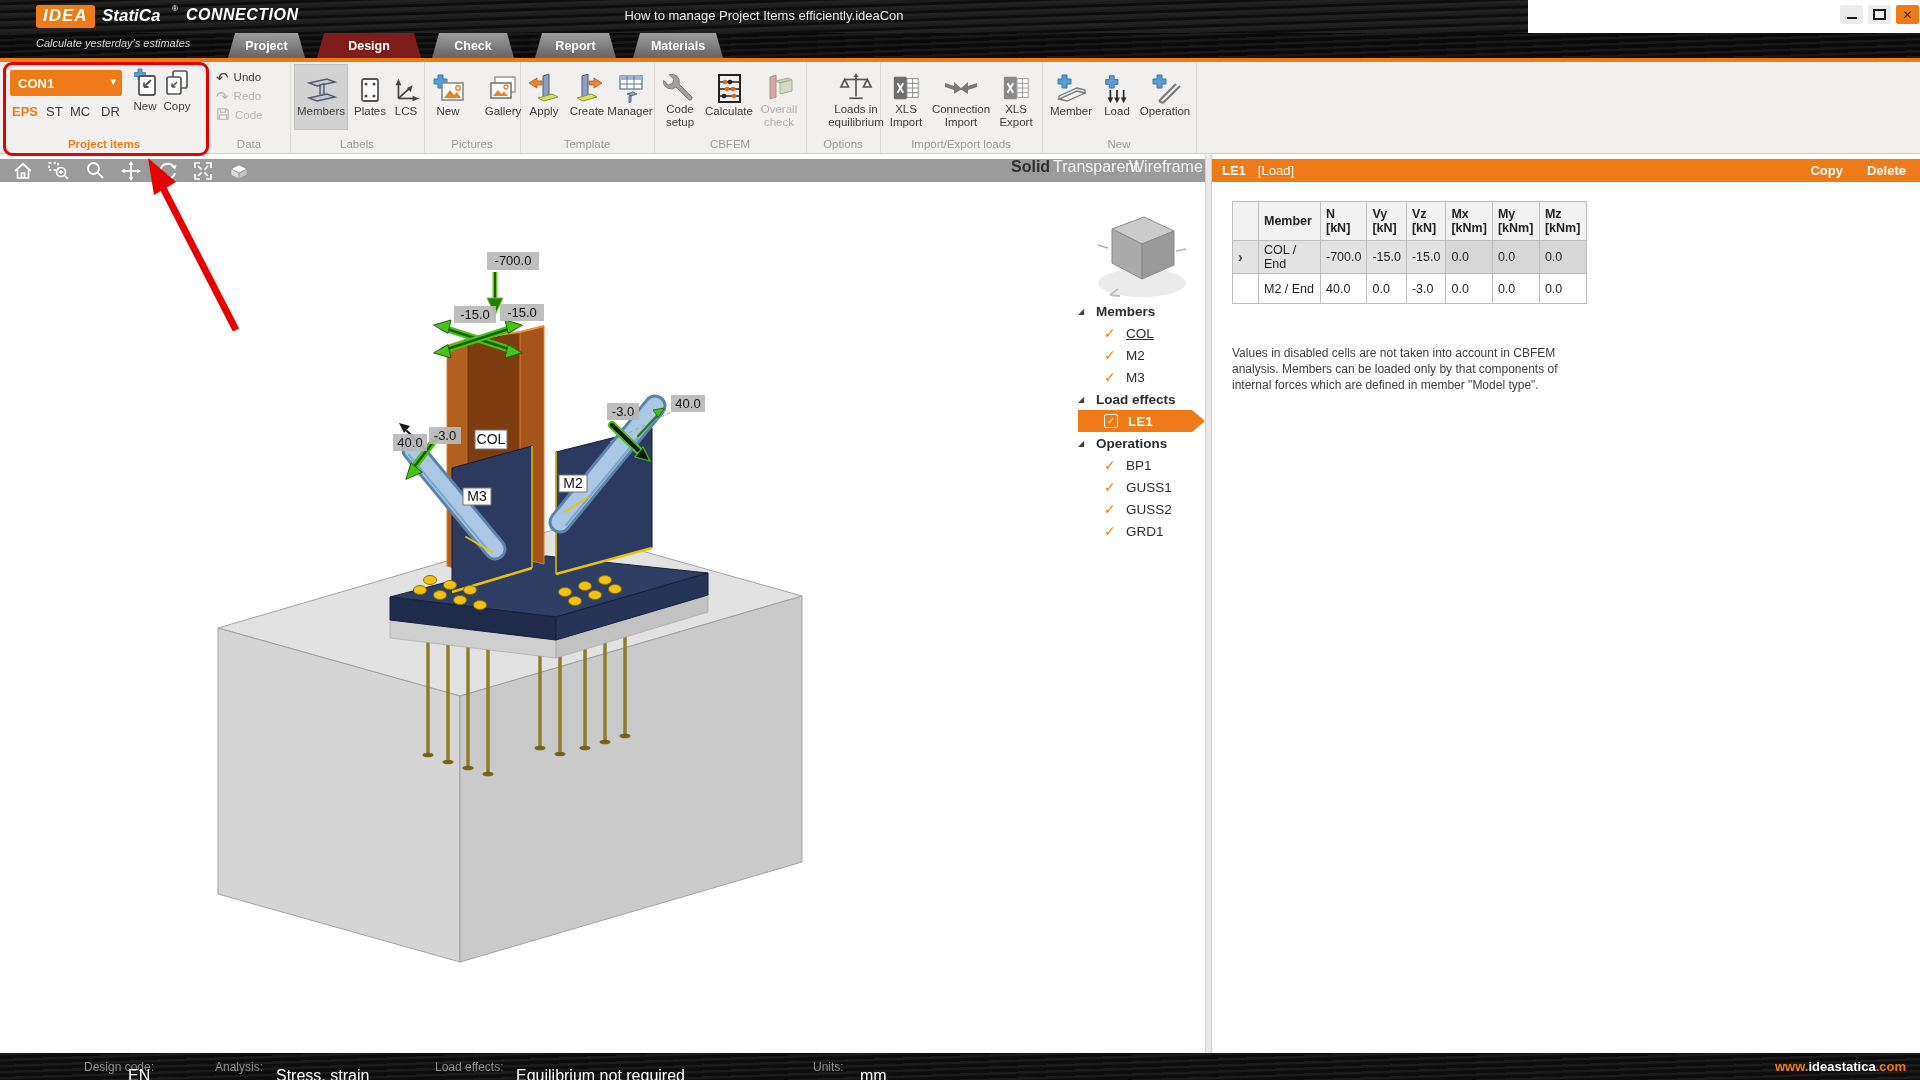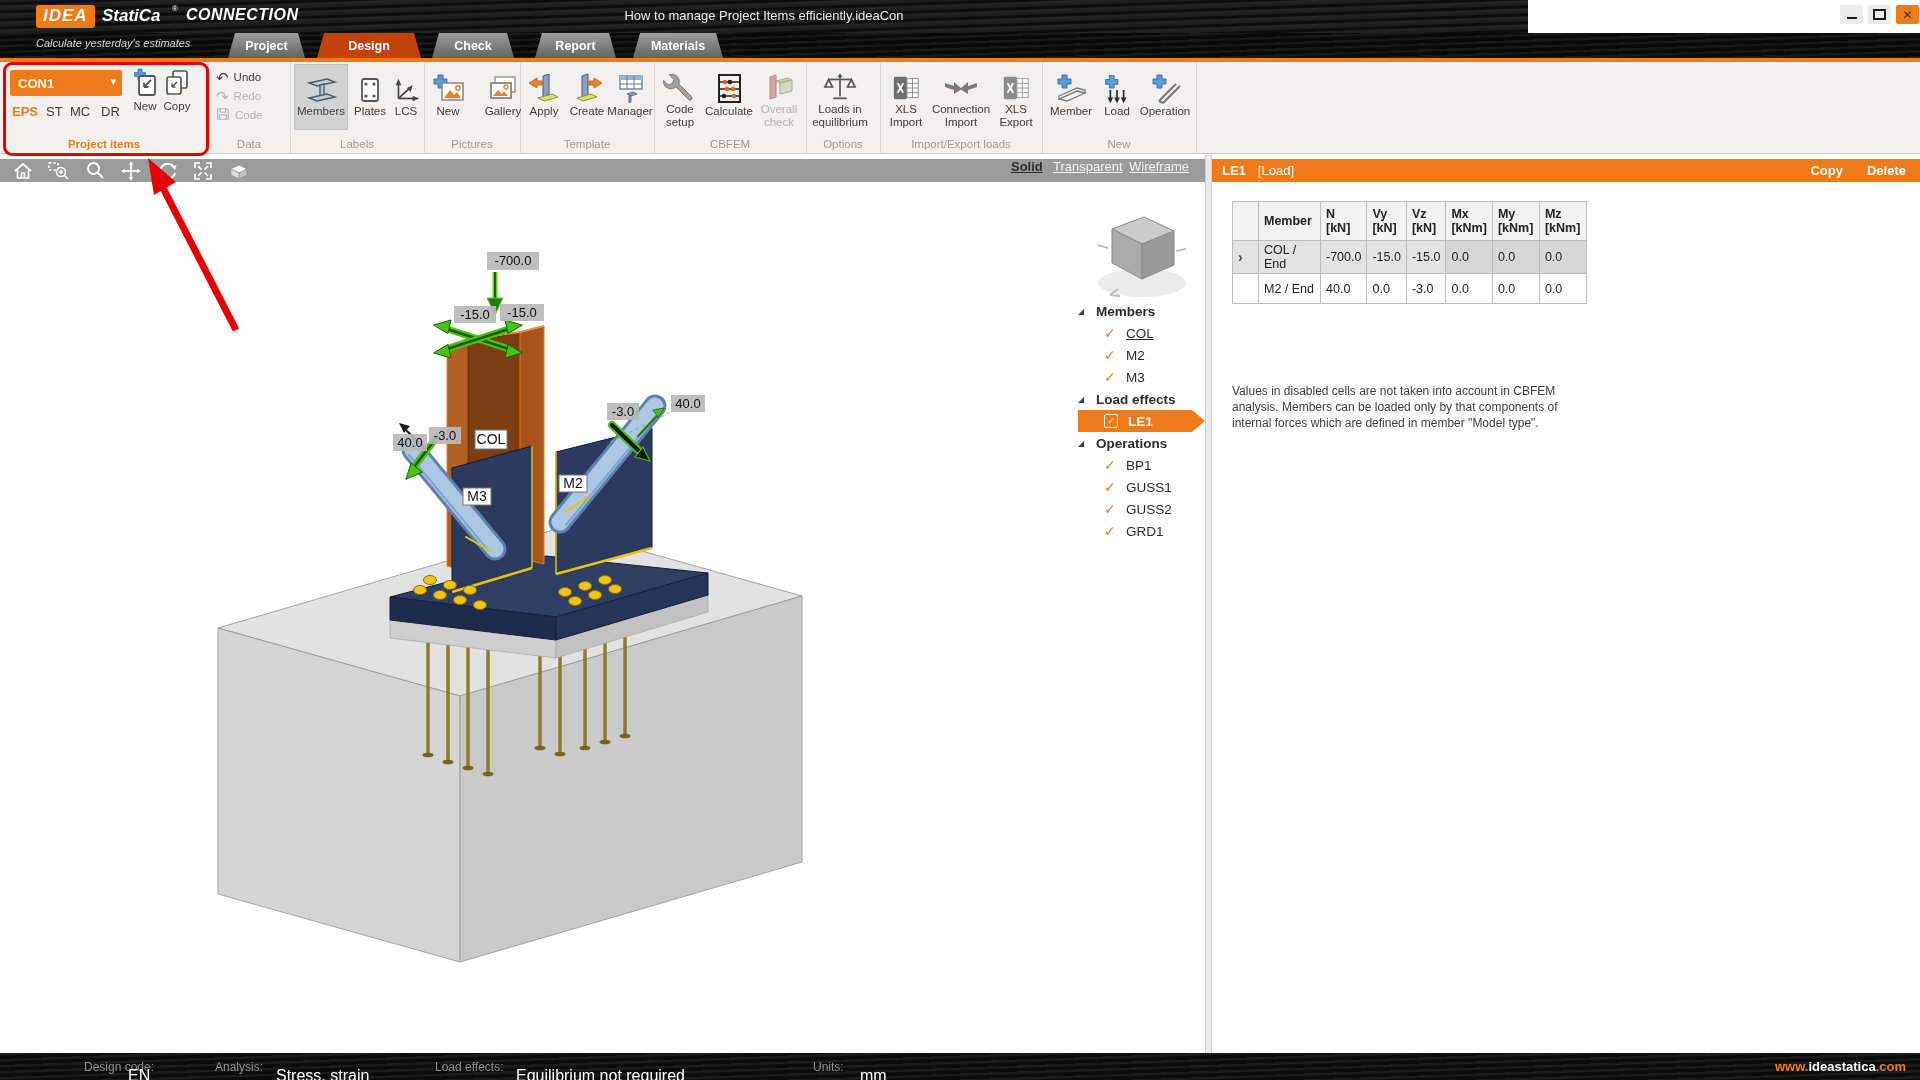--- a/index.html
+++ b/index.html
@@ -24,21 +24,21 @@
   .wbtn{position:absolute;top:5px;width:23px;height:19px;border-radius:2px;background:#ececec;
     display:flex;align-items:center;justify-content:center;}
   .wbtn.close{background:#ee7b17;color:#333;font-weight:bold;font-size:12px;}
   .wmin{width:10px;height:2px;background:#1a1a1a;margin-top:7px;}
   .wmax{width:9px;height:7px;border:2px solid #1a1a1a;}
 
   
   .tab{position:absolute;top:33px;height:25px;display:flex;align-items:center;justify-content:center;
     color:#fff;font-size:12.5px;font-weight:bold;background:linear-gradient(#9d9d9d,#646464);
     clip-path:polygon(7px 0,calc(100% - 7px) 0,100% 100%,0 100%);cursor:default;}
-  .tab.active{background:#c2410c;text-align:center;}
+  .tab.active{background:#7f1d1d;text-align:center;}
 
   
   .ribbon{position:absolute;left:0;top:62px;width:1920px;height:91px;background:#f1f0ee;
     border-bottom:1px solid #cfcecb;}
   .rgroup{position:absolute;top:0;height:91px;border-right:1px solid #dbd9d6;}
   .grp-label{position:absolute;bottom:3px;left:0;right:0;text-align:center;font-size:11.5px;color:#9b9b9b;}
   .grp-label.orange{color:#ee7b17;font-weight:bold;}
   .rbtn{position:absolute;top:3px;height:64px;display:flex;flex-direction:column;align-items:center;
     color:#3c3c3c;font-size:11.5px;line-height:1.15;text-align:center;cursor:default;}
   .rbtn .ric{height:38px;display:flex;align-items:flex-end;justify-content:center;padding-top:2px;}
@@ -52,21 +52,21 @@
   .combo .arr{position:absolute;right:6px;top:5px;font-size:11px;font-weight:normal;}
   .ptype{position:absolute;top:42px;font-size:13px;color:#3c3c3c;cursor:default;}
   .ptype.on{color:#ee7b17;font-weight:bold;}
   .pibtn{position:absolute;top:6px;display:flex;flex-direction:column;align-items:center;
     font-size:11.5px;color:#3c3c3c;}
 
   
   .vtoolbar{position:absolute;left:0;top:159px;width:1205px;height:23px;background:#9b9b9b;
     display:flex;align-items:center;}
   .vt-icon{width:26px;height:22px;margin-left:10px;display:flex;align-items:center;justify-content:center;}
-  .vmode{position:absolute;top:0;height:15px;display:flex;align-items:center;font-size:13px;color:#f4f4f4;text-decoration:underline;}
+  .vmode{position:absolute;top:0;height:15px;display:flex;align-items:center;font-size:16px;color:#f4f4f4;}
   .vmode.on{color:#2e2e2e;font-weight:bold;}
   .viewport{position:absolute;left:0;top:182px;width:1205px;height:871px;background:#fff;}
   .splitter{position:absolute;left:1205px;top:155px;width:7px;height:898px;background:#e9e9e9;
     border-left:1px solid #d0d0d0;border-right:1px solid #d0d0d0;box-sizing:border-box;}
 
   
   .tree{position:absolute;left:1078px;top:196px;width:127px;font-size:13.5px;color:#2c2c2c;}
   .thead{display:flex;align-items:center;gap:8px;font-weight:bold;height:22px;}
   .thead .exp{font-size:8px;color:#3f3f3f;width:10px;}
   .titem{display:flex;align-items:center;gap:8px;height:22px;padding-left:26px;}
@@ -83,21 +83,21 @@
   .ph-title{font-weight:bold;margin-left:10px;}
   .ph-sub{margin-left:12px;}
   .ph-actions{margin-left:auto;display:flex;gap:24px;margin-right:14px;font-weight:bold;}
   table.grid{position:absolute;left:1232px;top:201px;border-collapse:collapse;font-size:12.5px;color:#222;}
   table.grid th,table.grid td{border:1px solid #bdbdbd;padding:2px 5px;text-align:left;vertical-align:middle;}
   table.grid th{background:#f2f2f2;font-weight:bold;height:34px;}
   table.grid td{height:25px;background:#fff;}
   tr.sel td{background:#e3e3e3;}
   tr.sel td.dis{background:#d7d7d7;}
   td.ind{text-align:center;font-weight:bold;color:#444;font-size:14px;}
-  .note{position:absolute;left:1232px;top:346px;width:352px;font-size:12px;color:#3d3d3d;line-height:1.32;margin-top:38px;}
+  .note{position:absolute;left:1232px;top:346px;width:352px;font-size:12px;color:#3d3d3d;line-height:1.32;}
 
   
   .statusbar{position:absolute;left:0;top:1053px;width:1920px;height:27px;
     background:repeating-linear-gradient(178deg,#1c1c1c 0 2px,#0c0c0c 3px 6px);}
   .sb-label{position:absolute;top:7px;color:#8f8f8f;font-size:12px;}
   .sb-value{position:absolute;top:6px;color:#fff;font-size:16px;font-weight:normal;margin-top:8px;}
   .sb-site{position:absolute;top:6px;right:14px;font-size:13px;font-weight:bold;}
   .sb-site .o{color:#ee7b17;} .sb-site .w{color:#fff;}
 
   
@@ -340,21 +340,21 @@
             <polygon points="14,10 26,7 30,9 18,12" fill="#b8c49a" stroke="#8a966a"></polygon>
             <polygon points="18,12 30,9 30,20 18,23" fill="#cdd3b8" stroke="#8a966a"></polygon>
             </svg>
           </span>
         <span>Overall check</span>
       </div>
       <div class="grp-label">CBFEM</div>
     </div>
 
     <div class="rgroup" style="left:806px;width:74px;">
-      <div class="rbtn" style="left:0;width:68px;">
+      <div class="rbtn" style="left:16px;width:68px;">
         <span class="ric">
           <svg width="36" height="32" viewBox="0 0 36 34">
             <g stroke="#555" stroke-width="1.8" fill="none">
               <line x1="18" y1="5" x2="18" y2="27"></line>
                 <line x1="6" y1="9" x2="30" y2="9"></line>
               <polygon points="6,9 2,17 10,17"></polygon>
                 <polygon points="30,9 26,17 34,17"></polygon>
               <line x1="11" y1="29" x2="25" y2="29"></line>
               </g>
             <polygon points="18,2 15.5,6.5 20.5,6.5" fill="#555"></polygon>

